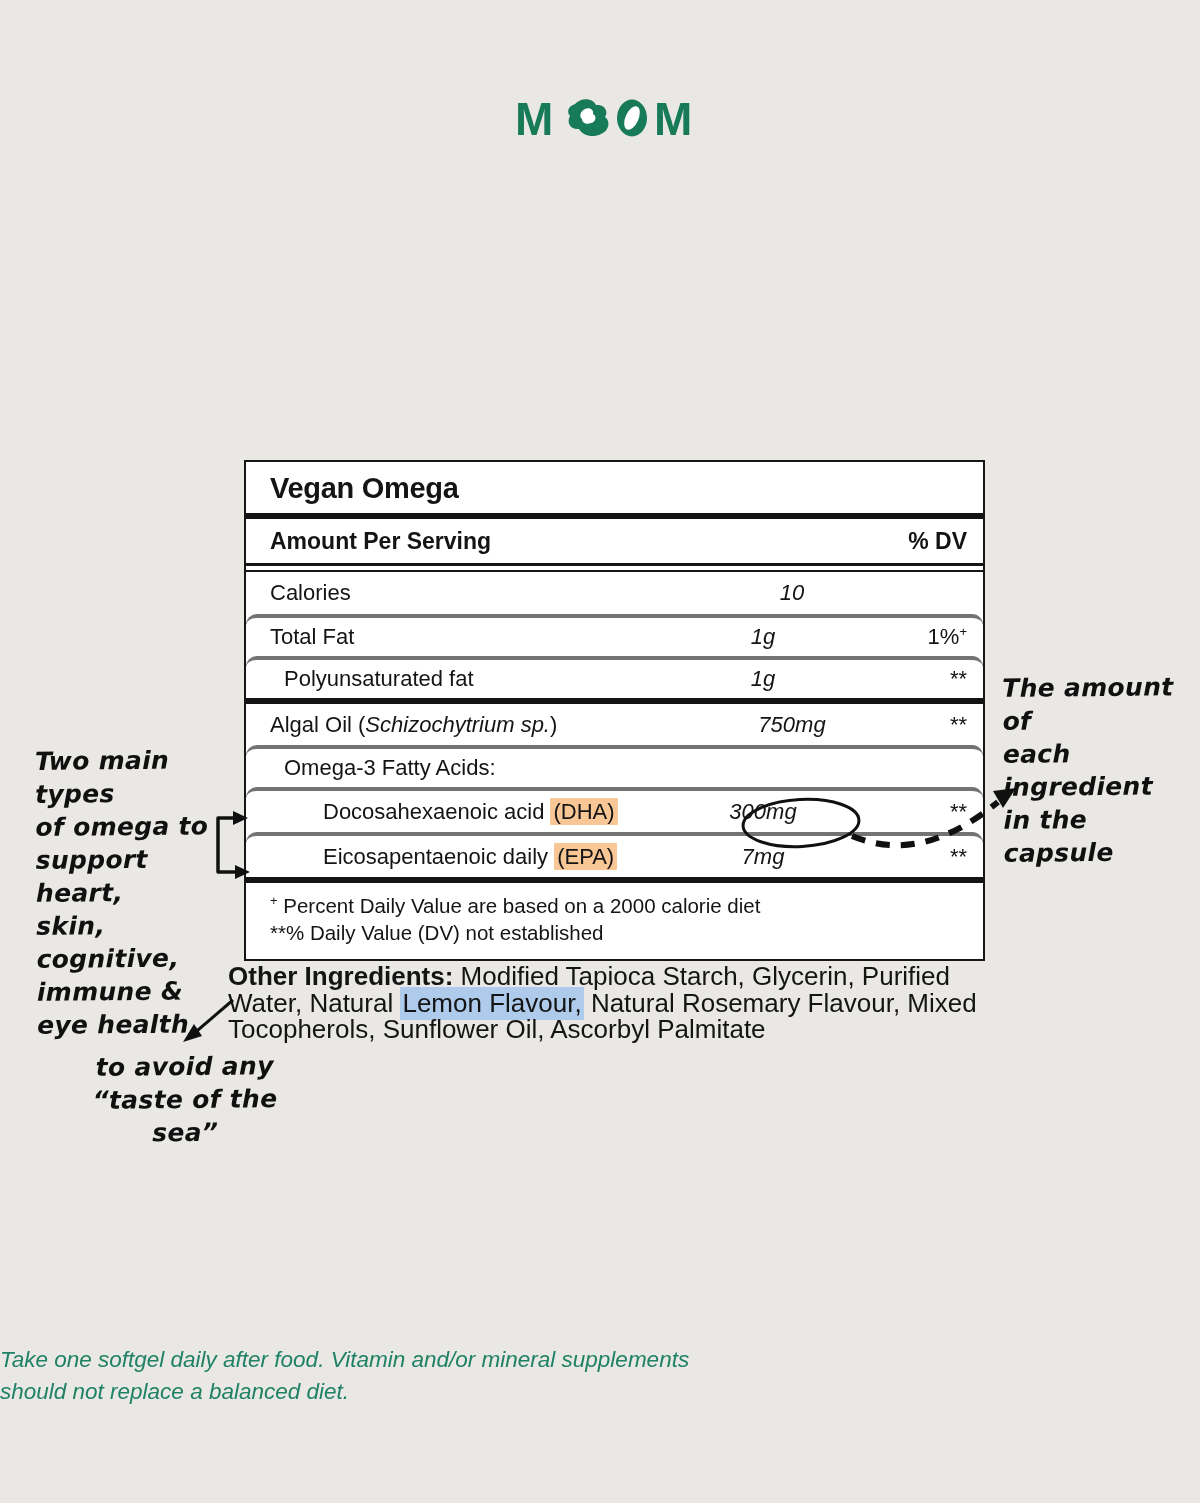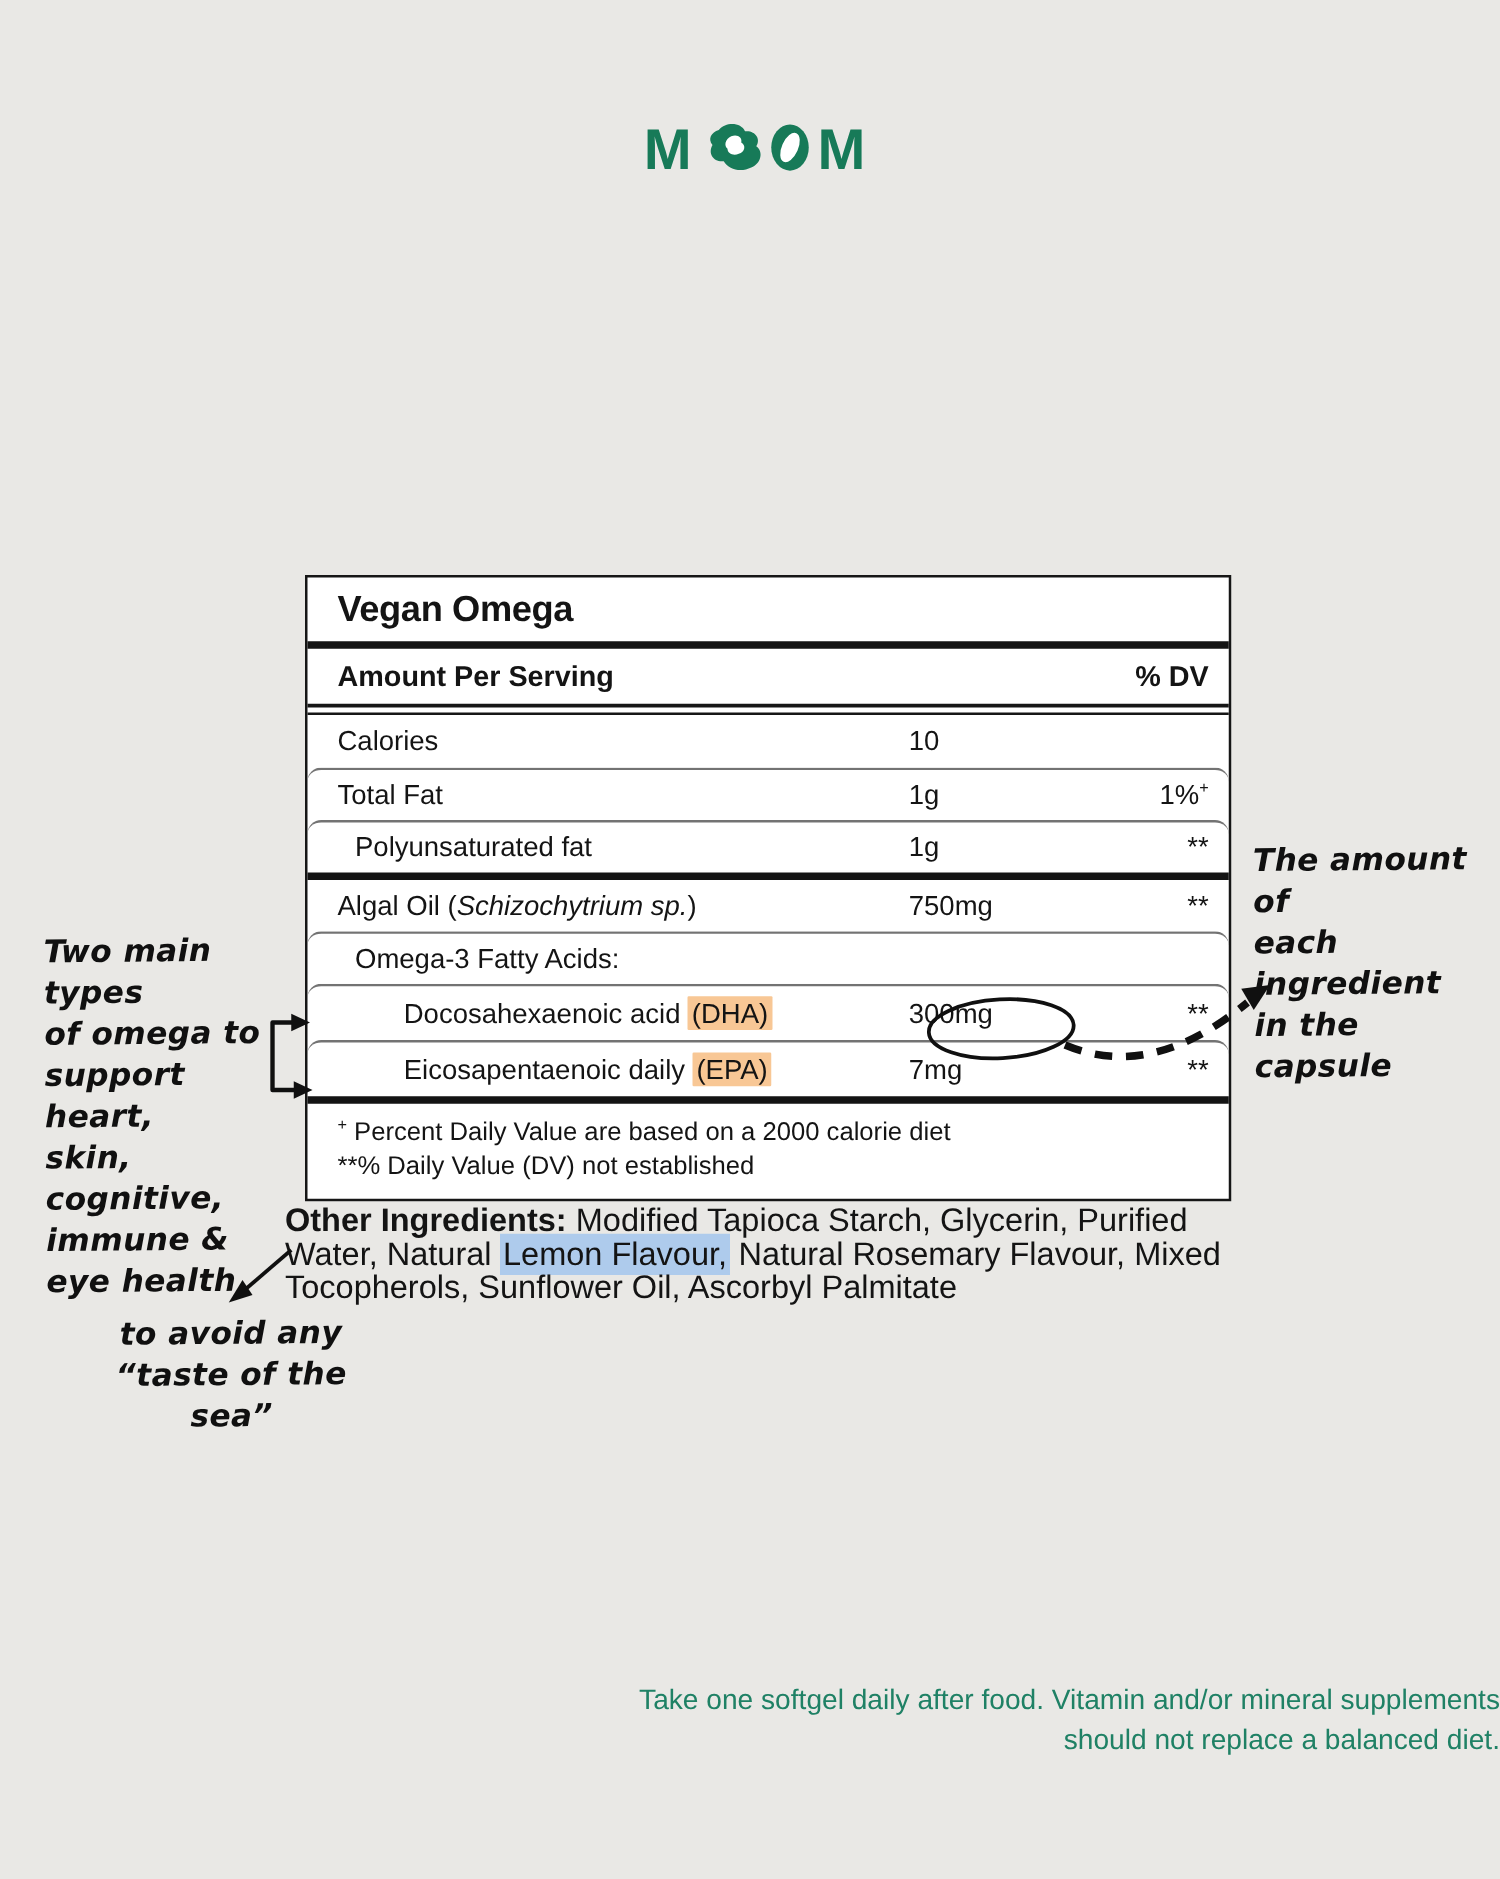--- a/index.html
+++ b/index.html
@@ -28,26 +28,26 @@
   .serving { font-size:21px; margin-top:2px; }
   .bar-thick { height:6px; background:#141414; }
   .row {
     display:flex; align-items:center;
     padding:0 16px 0 24px;
     font-size:22px;
     min-height:42px;
     border-radius:11px;
   }
   .row .name { flex:1; white-space:nowrap; }
-  .row .amount { width:130px; text-align:left; white-space:nowrap; }
+  .row .amount { width:130px; text-align:center; white-space:nowrap;font-style:italic; }
   .row .dv { width:110px; text-align:right; white-space:nowrap; }
   .row-aps { min-height:44px; font-weight:bold; font-size:23px; }
   .row-aps .dv { font-size:23px; }
   .sep-double { height:9px; border-top:3px solid #161616; border-bottom:2px solid #161616; }
-  .sep-thin { border-top:2px solid #737373; }
+  .sep-thin { border-top:4px solid #737373;gap:29px; }
   .ind1 { padding-left:14px; }
   .ind2 { padding-left:53px; }
   .italic { font-style:italic; }
   .hl-orange {
     background:var(--highlight-orange, #f8c795);
     padding:1px 3px;
     border-radius:1px;
   }
   .sup { vertical-align:super; font-size:13px; line-height:0; }
   .footnotes { padding:9px 24px 13px 24px; font-size:20.5px; line-height:27px; }
@@ -72,23 +72,23 @@
     color:#101010;
     transform:rotate(-0.5deg);
   }
   #left-note  { left:36px;  top:744px;  width:200px; }
   #right-note { left:1003px; top:671px; width:190px; }
   #bottom-note { left:60px; top:1050px; width:250px; text-align:center; }
 
   
   #footer {
     left:0; top:1344px; width:1200px;
-    text-align:right;
+    text-align:left;
     color:var(--footer-green, #1f8165);
-    font-size:22.5px; line-height:32px;
+    font-size:22.5px; line-height:32px;font-style:italic;
   }
 
   
   #overlay { left:0; top:0; width:1200px; height:1503px; pointer-events:none; }
 </style>
 </head>
 <body>
 
 <svg id="logo" class="abs" viewBox="0 0 180 46">
   <g fill="#177a58">

